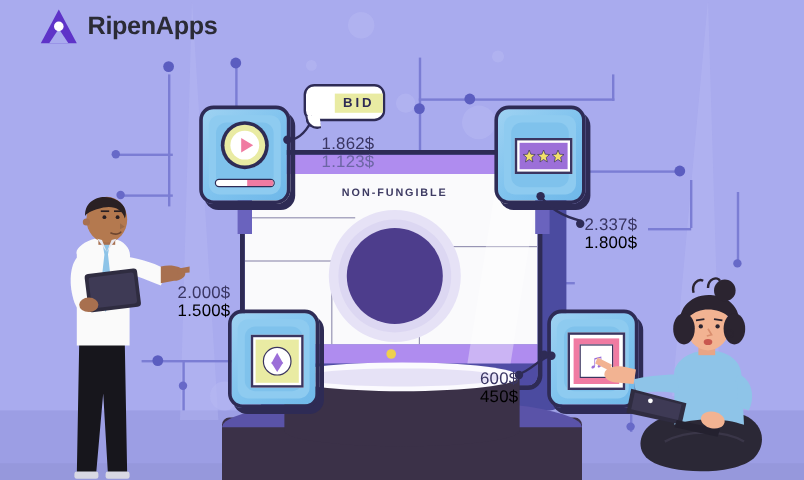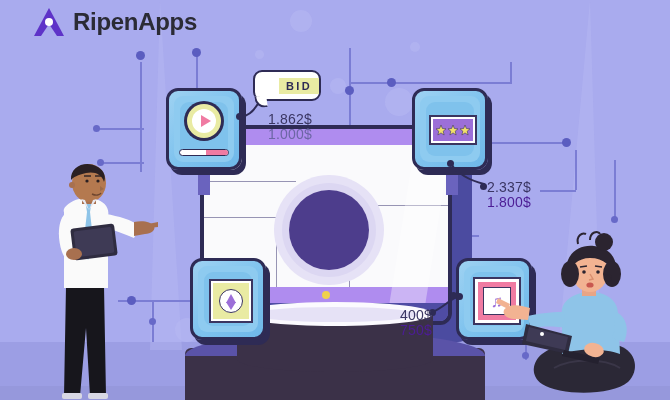--- a/index.html
+++ b/index.html
@@ -76,21 +76,21 @@
     border-left:8px solid transparent;
     border-right:8px solid transparent;
     border-bottom:12px solid #A9ABEE;
   }
   .logo-mark .dot{
     position:absolute; left:11px; top:10px;
     width:8px; height:8px; border-radius:50%;
     background:#FFFFFF;
   }
   .logo-text{
-    font-size:24px; font-weight:bold; color:#2B2B35;
+    font-size:21px; font-weight:bold; color:#2B2B35;
     letter-spacing:-.3px;
   }
 
   
   .device{
     position:absolute; left:200px; top:125px;
     width:258px; height:205px;
   }
   .device-shadow{
     position:absolute; left:14px; top:12px;
@@ -363,21 +363,21 @@
 
   
   .price{
     position:absolute;
     color:#3A3663;
     font-size:14px;
     line-height:15px;
     letter-spacing:.2px;
     white-space:nowrap;
   }
-  .price .p2{ color:#4c1d95; }
+  .price .p2{ color:#000000; }
   #price-bid{ left:268px; top:112px; }
   #price-bid .p2{ color:#6C66A4; }
   #price-left{ left:148px; top:236px; }
   #price-right{ left:487px; top:180px; }
   #price-music{ left:400px; top:308px; }
 
   
   .conn{ position:absolute; }
   .conn-dot{
     position:absolute; width:7px; height:7px; border-radius:50%;
@@ -464,20 +464,21 @@
         <div class="scr-line" style="left:0;top:36px;width:92px;"></div>
         <div class="scr-line" style="left:0;top:72px;width:72px;"></div>
         <div class="scr-line" style="left:72px;top:72px;width:1.3px;height:70px;"></div>
         <div class="scr-line" style="left:160px;top:60px;width:92px;"></div>
         <div class="scr-line" style="left:145px;top:88px;width:1.3px;height:54px;"></div>
 
         <div class="coin-wrap">
           <div class="coin-glow"></div>
           <div class="coin-glow2"></div>
           <div class="coin-edge"></div>
+          <div class="coin-text top">NON-FUNGIBLE</div>
           <div class="coin-text bot">TOKEN</div>
         </div>
       </div>
       <div class="dev-bot-band"></div>
       <div class="dev-home"></div>
       <div class="dev-bot-dark"></div>
       <div class="dev-gloss"></div>
     </div>
   </div>
 
@@ -564,32 +565,36 @@
   <svg class="conn" style="left:426px;top:294px;" width="38" height="28" viewBox="0 0 38 28">
     <path d="M34 2 C 24 4, 18 14, 6 18" stroke="#2E2B55" stroke-width="2" fill="none" stroke-linecap="round"></path>
   </svg>
   <div class="conn-dot" style="left:456px;top:293px;"></div>
   <div class="conn-dot" style="left:429px;top:309px;"></div>
 
   <div class="conn-dot" style="left:450px;top:292px;"></div>
 
   <div class="price" id="price-bid">
     <div>1.862$</div>
-    <div class="p2">1.000$</div>
-  </div>
-
+    <div class="p2">1.123$</div>
+  </div>
+
+  <div class="price" id="price-left">
+    <div>2.000$</div>
+    <div class="p2">1.500$</div>
+  </div>
 
   <div class="price" id="price-right">
     <div>2.337$</div>
     <div class="p2">1.800$</div>
   </div>
 
   <div class="price" id="price-music">
-    <div>400$</div>
-    <div class="p2">750$</div>
+    <div>600$</div>
+    <div class="p2">450$</div>
   </div>
 
   <div class="person" id="man">
     <svg width="110" height="232" viewBox="0 0 110 232">
 
       <path d="M18 118 L56 118 L58 228 L42 228 L38 160 L32 228 L16 228 Z" fill="#17161C"></path>
       <rect x="14" y="225" width="20" height="6" rx="2" fill="#D8D8E4"></rect>
       <rect x="40" y="225" width="20" height="6" rx="2" fill="#D8D8E4"></rect>
 
       <path d="M16 44 C 14 40, 22 33, 31 31 L47 31 C 56 33, 62 40, 60 48 L60 120 L16 120 Z" fill="#FAFAFA"></path>

